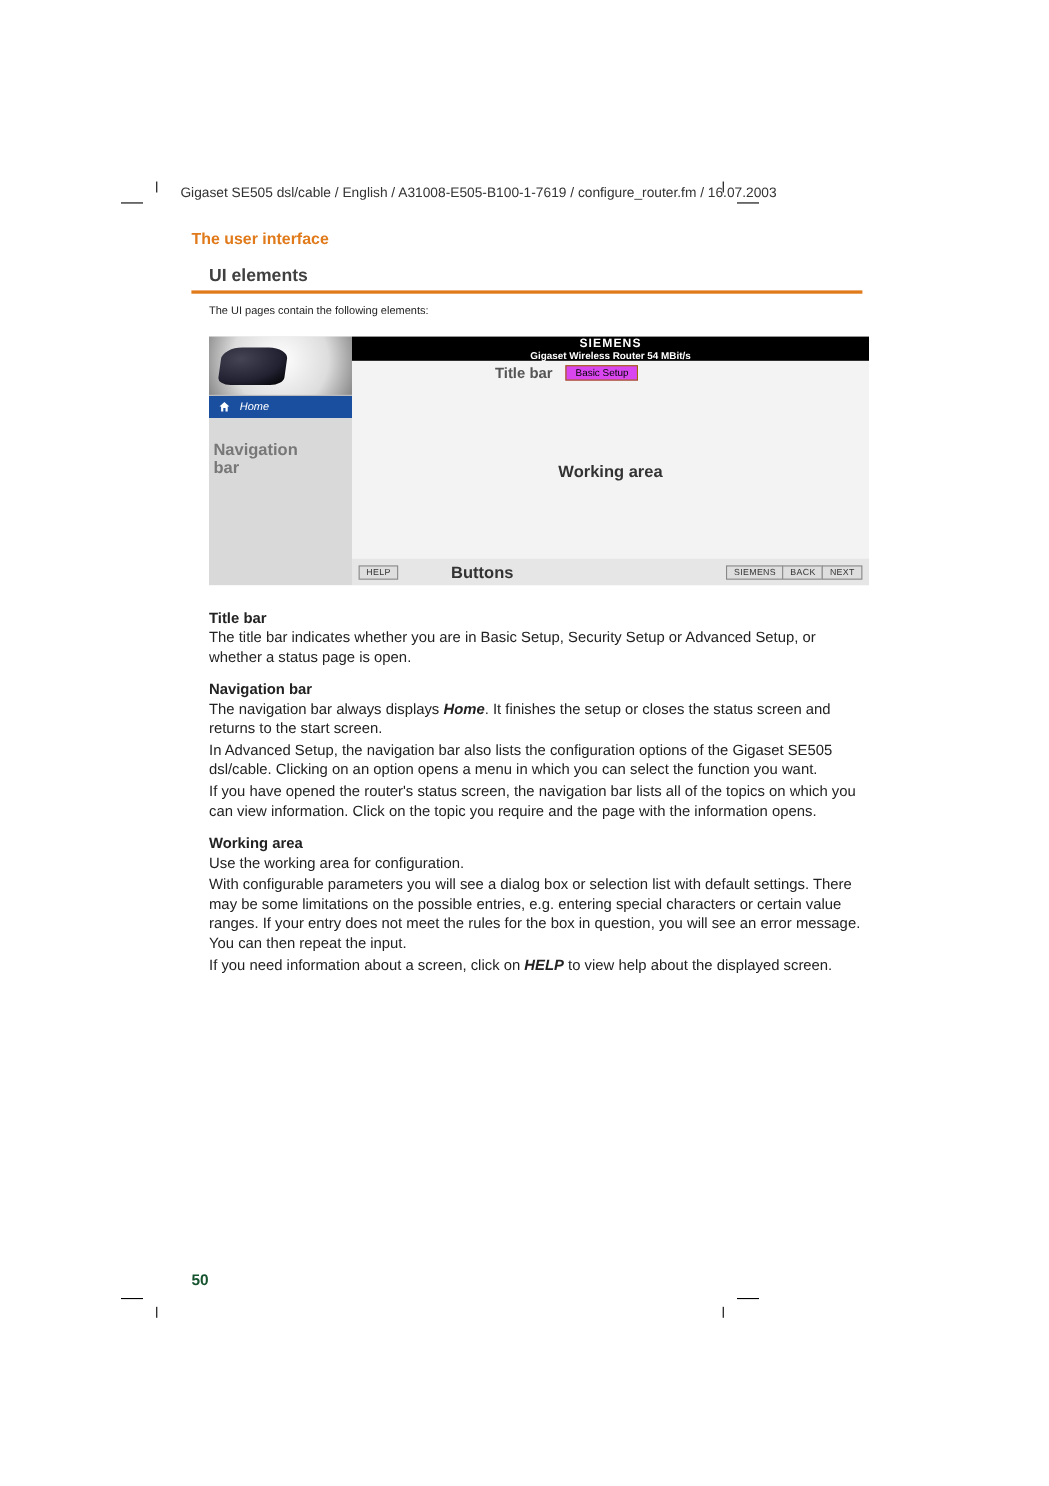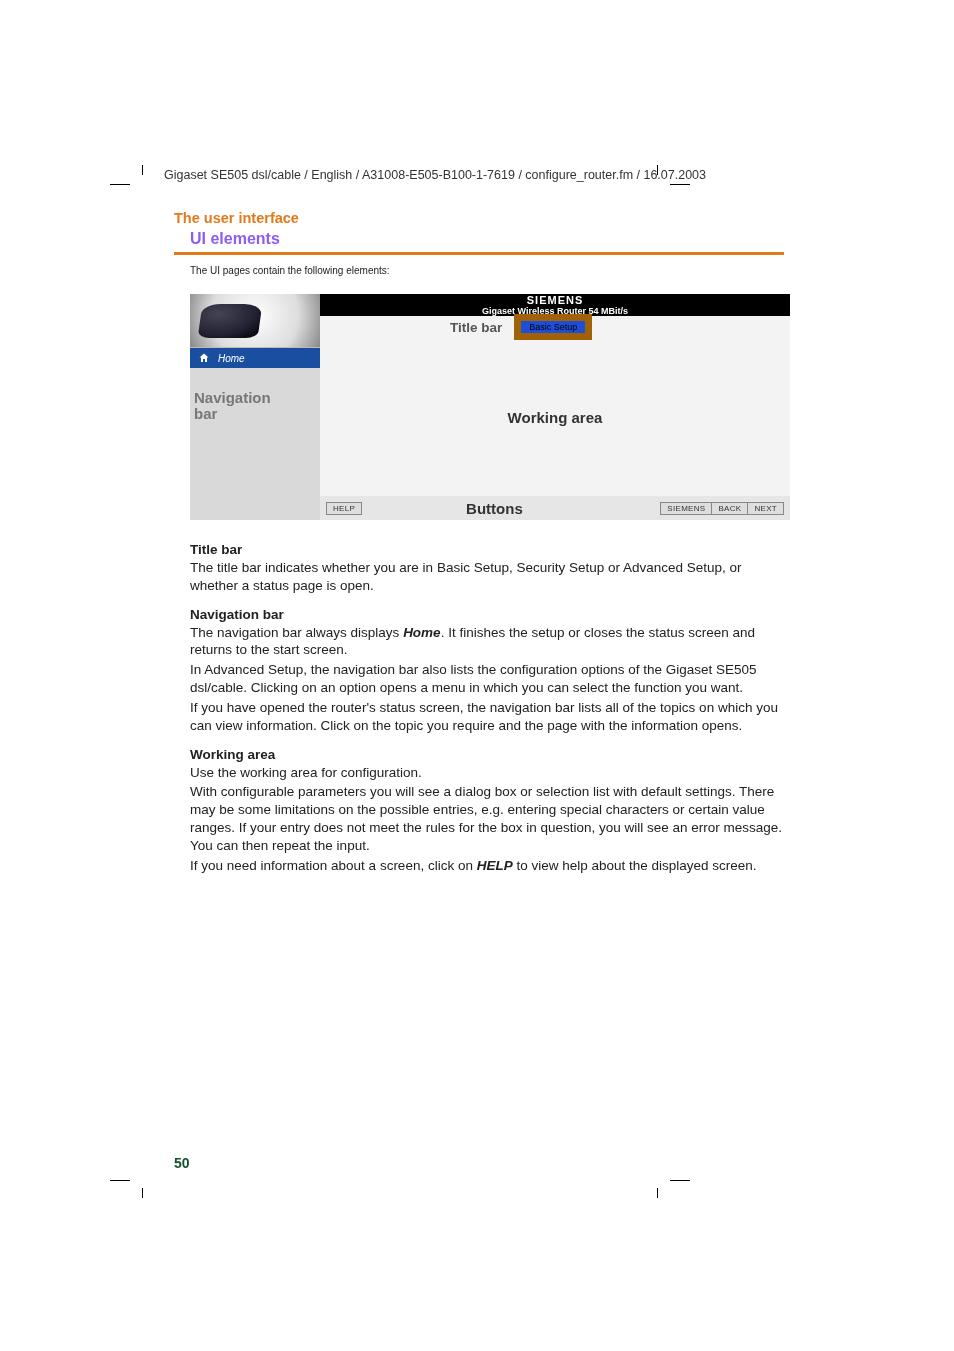--- a/index.html
+++ b/index.html
@@ -12,21 +12,21 @@
   .crop.tl-d { top: 184px; left: 110px; height: 1px; width: 20px; background:#000; }
   .crop.tr-d { top: 184px; right: 110px; height: 1px; width: 20px; background:#000; }
   .crop.bl-d { bottom: 170px; left: 110px; height: 1px; width: 20px; background:#000; }
   .crop.br-d { bottom: 170px; right: 110px; height: 1px; width: 20px; background:#000; }
   .tiny-bar { position:absolute; width:1px; height:10px; background:#000; }
 
   .header-path { position:absolute; top:168px; left:164px; font-size:12.5px; color:#333; }
 
   .content { position:absolute; top:210px; left:174px; width:610px; }
   .section-label { color:#e07a1a; font-weight:bold; font-size:14.5px; }
-  .h2 { font-size:16px; font-weight:bold; margin-top:4px; color:#8b5cf6; }
+  .h2 { font-size:16px; font-weight:bold; margin-top:16px; color:#404040; }
   .orange-rule { height:3px; background:#e07a1a; margin-top:4px; width:100%; }
   .intro { margin-top:10px; font-size:10px; }
 
   .paras { margin-top:22px; }
   .sub-h { font-weight:bold; font-size:13.5px; margin-top:12px; }
   .p { font-size:13.5px; line-height:1.32; margin-top:2px; }
 
   
   .shot { margin-top:18px; width:600px; height:226px; position:relative; }
   .shot .nav { position:absolute; left:0; top:0; width:130px; height:226px; background:#d9d9d9; }
@@ -35,26 +35,26 @@
   .shot .nav .home-row { height:20px; background:#1a4fa0; color:#fff; font-size:10px; font-style:italic; display:flex; align-items:center; padding-left:8px; gap:8px; }
   .shot .nav .home-row .hicon { width:12px; height:12px; }
   .shot .nav .navlabel { position:absolute; left:4px; top:96px; font-weight:bold; font-size:15px; color:#777; line-height:1.05; }
   .shot .right { position:absolute; left:130px; right:0; top:0; bottom:0; background:#f3f3f3; }
   .shot .topbar { height:22px; background:#000; color:#fff; display:flex; align-items:center; padding:0 10px; font-size:10px;flex-direction:column; }
   .shot .topbar .brand { font-weight:bold; letter-spacing:1px; font-size:11px; }
   .shot .topbar .flex { flex:1; }
   .shot .topbar .prod { font-size:9px; font-weight:bold; }
   .shot .titlebar { height:22px; display:flex; align-items:center; }
   .shot .titlebar .tlabel { padding-left:130px; font-weight:bold; font-size:13.5px; color:#555; }
-  .shot .titlebar .chip { margin-left:12px; background:#1d4ed8; border:7px solid #a16207; font-size:9px; padding:1px 8px; color:#000; }
+  .shot .titlebar .chip { margin-left:12px; background:#d946ef; border:1px solid #a16207; font-size:9px; padding:1px 8px; color:#000; }
   .shot .workarea { position:absolute; left:0; right:0; top:44px; bottom:24px; display:flex; align-items:center; justify-content:center; font-weight:bold; font-size:15px; color:#333; }
   .shot .footer { position:absolute; left:0; right:0; bottom:0; height:24px; background:#e6e6e6; display:flex; align-items:center; padding:0 6px; }
   .shot .footer .btn { background:#dedede; border:1px solid #888; font-size:8px; padding:1px 6px; color:#333; letter-spacing:0.3px; }
   .shot .footer .flex { flex:1; }
-  .shot .footer .btnlabel { font-weight:bold; font-size:15px; color:#333; margin-left:104px; }
+  .shot .footer .btnlabel { font-weight:bold; font-size:15px; color:#333; margin-left:48px; }
   .shot .footer .group { display:flex; }
   .shot .footer .group .btn + .btn { margin-left:-1px; }
 
   .pagenum { position:absolute; bottom:180px; left:174px; font-weight:bold; color:#14532d; font-size:14px; }
   i.inline { font-style:italic; font-weight:bold; }
 </style>
 </head>
 <body>
 <div class="page">
 

